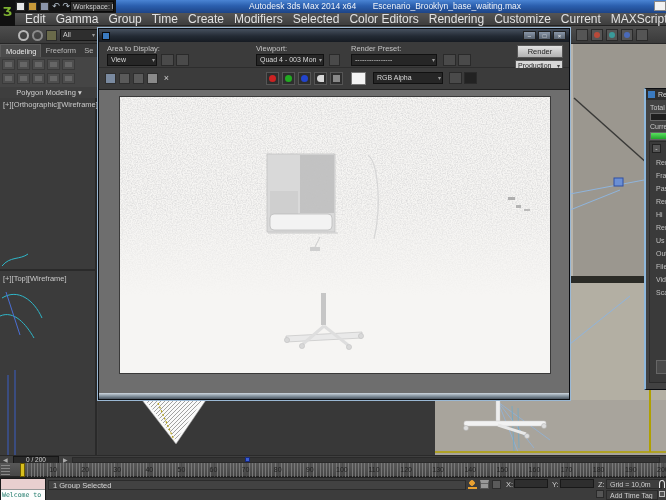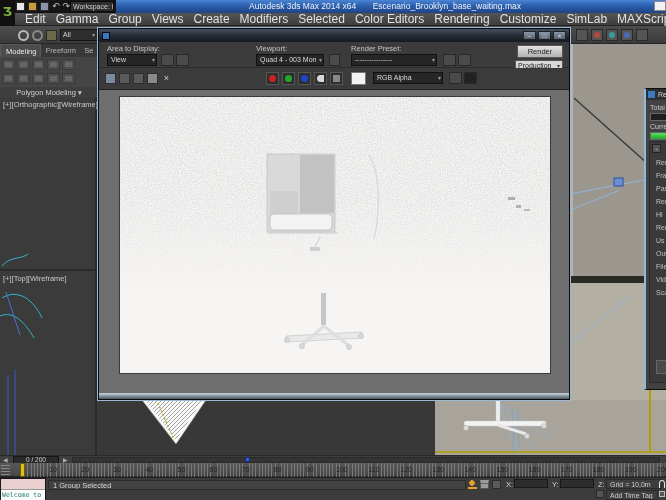--- a/index.html
+++ b/index.html
@@ -198,28 +198,28 @@
     </div>
     <div class="abs" id="infocenter"></div>
   </div>
   <div class="abs" id="logo">Ӡ</div>
 
   <div class="abs" id="menubar">
 
   <span>Edit</span>
       <span>Gamma</span>
       <span>Group</span>
-      <span>Views</span>
+      <span>Time</span>
       <span>Create</span>
       <span>Modifiers</span>
       <span>Selected</span>
       <span>Color Editors</span>
       <span>Rendering</span>
       <span>Customize</span>
-      <span>SimLab</span>
+      <span>Current</span>
       <span>MAXScript</span>
       <span>Grid</span>
     </div>
 
   <div class="abs" id="maintoolbar">
     <div class="tbgroup" style="left:18px;">
       <span class="link-ic"></span>
       <span class="link-ic broken"></span>
       <span class="bind-ic"></span>
       <span id="sel-filter">

